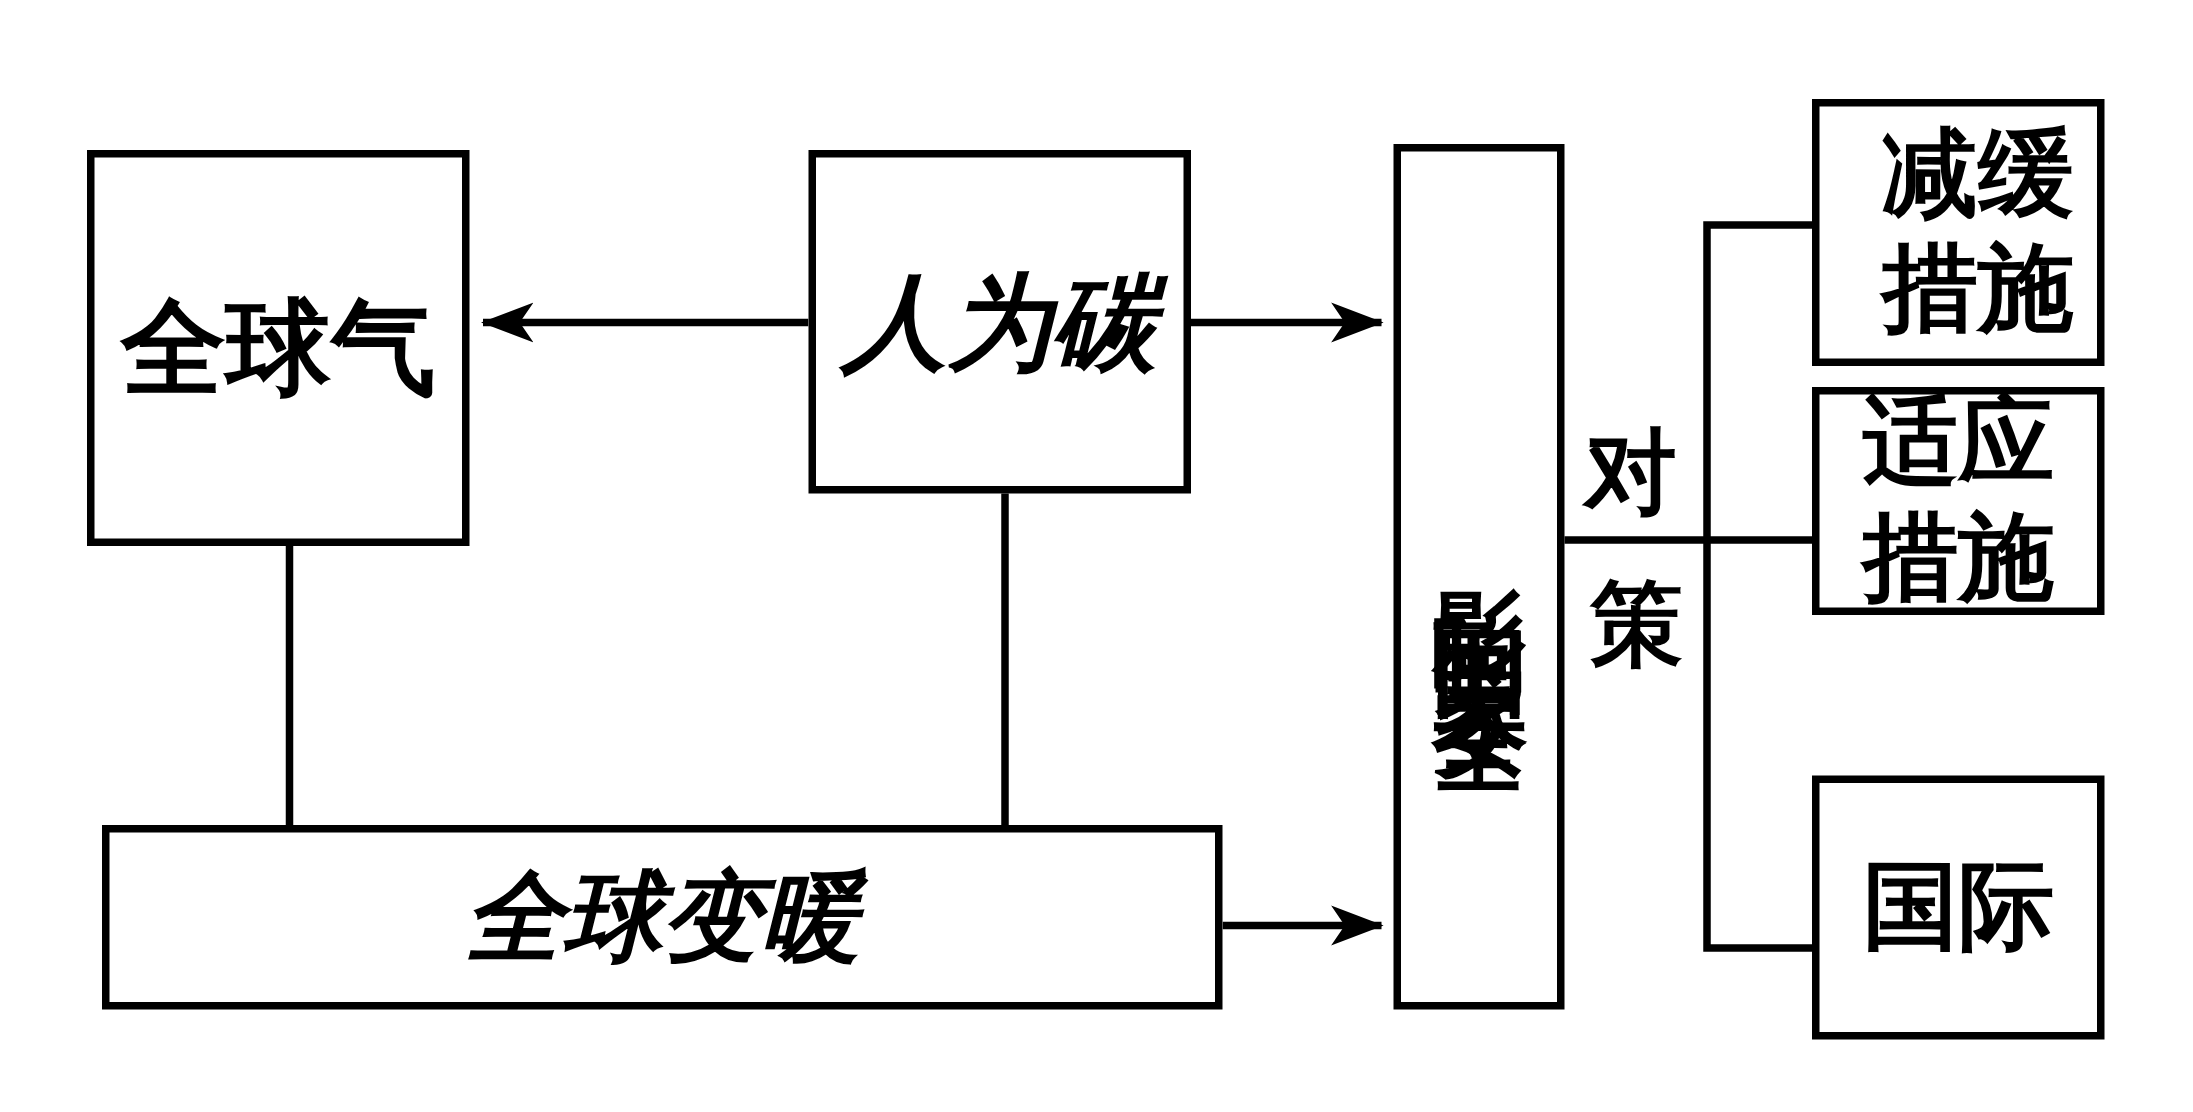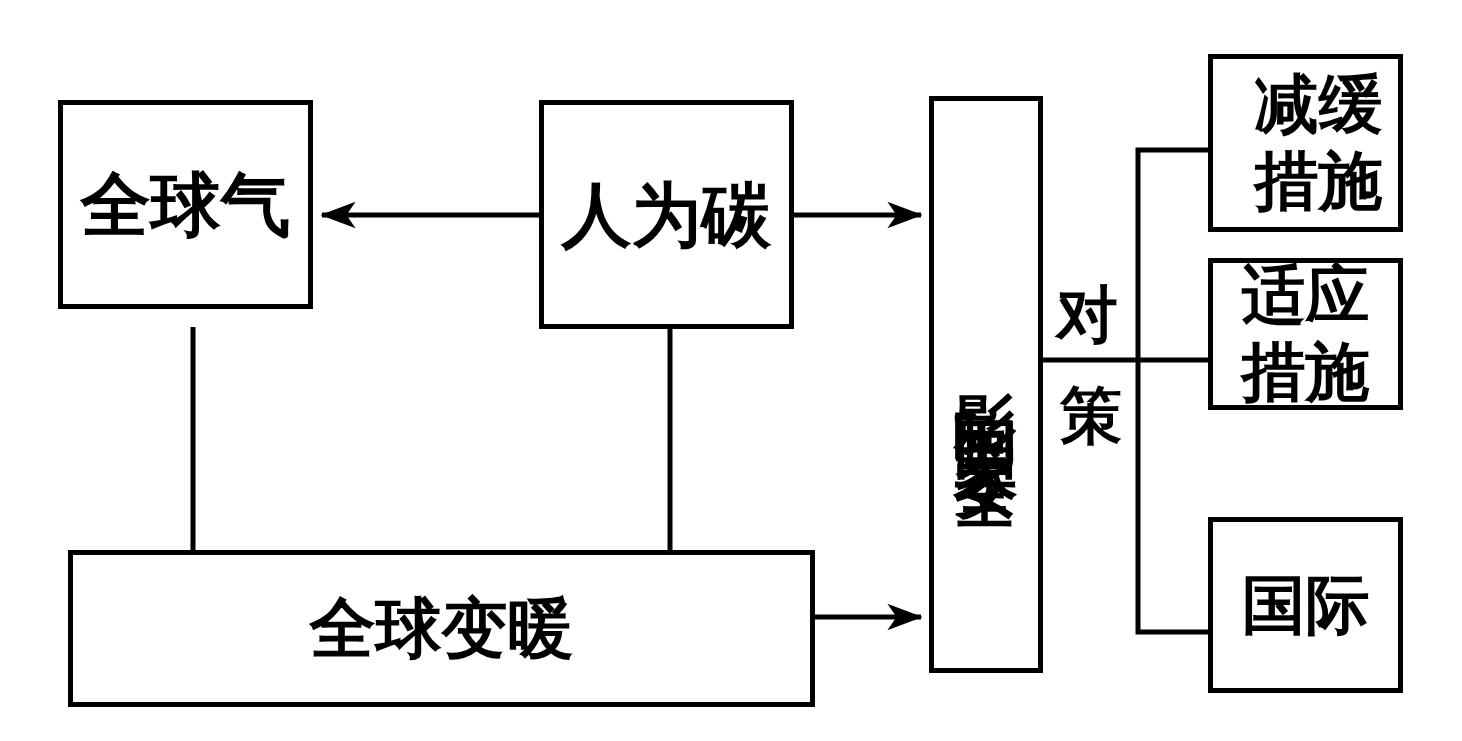--- a/index.html
+++ b/index.html
@@ -30,47 +30,48 @@
     background: #ffffff;
     display: flex;
     align-items: center;
     justify-content: center;
     font-weight: bold;
     text-align: center;
   }
   .node .lines { display: block; }
   .node .lines span { display: block; }
   .node-climate {
-    left: 58px; top: 100px; width: 255px; height: 209px;
+    left: 58px; top: 100px; width: 255px; height: 264px;
     font-size: 70px; line-height: 1.16;
   }
   .node-carbon {
     left: 539px; top: 100px; width: 255px; height: 229px;
     font-size: 70px; line-height: 1.16;
   }
-  .node-carbon .lines { text-align: center; }
+  .node-carbon .lines { text-align: center; font-style: italic; }
   .node-security {
     left: 929px; top: 96px; width: 114px; height: 577px;
     font-size: 64px;
   }
   .node-security .vtext {
     writing-mode: vertical-rl;
     text-orientation: upright;
     letter-spacing: 15px;
     line-height: 1;
   }
   .node-warming {
-    left: 68px; top: 550px; width: 747px; height: 157px;
+    left: 68px; top: 550px; width: 747px; height: 123px;
     font-size: 66px;
+    font-style: italic;
   }
   .node-branch {
     left: 1208px; width: 195px;
     font-size: 64px; line-height: 1.2;
   }
-  .node-mitigation  { top: 54px;  height: 178px; padding-left: 26px; }
+  .node-mitigation  { top: 66px;  height: 178px; padding-left: 26px; }
   .node-adaptation  { top: 258px; height: 152px; }
   .node-cooperation { top: 517px; height: 176px; justify-content: center; }
   .edge-char {
     position: absolute;
     width: 72px;
     font-size: 62px;
     font-weight: bold;
     text-align: center;
     line-height: 1;
   }

